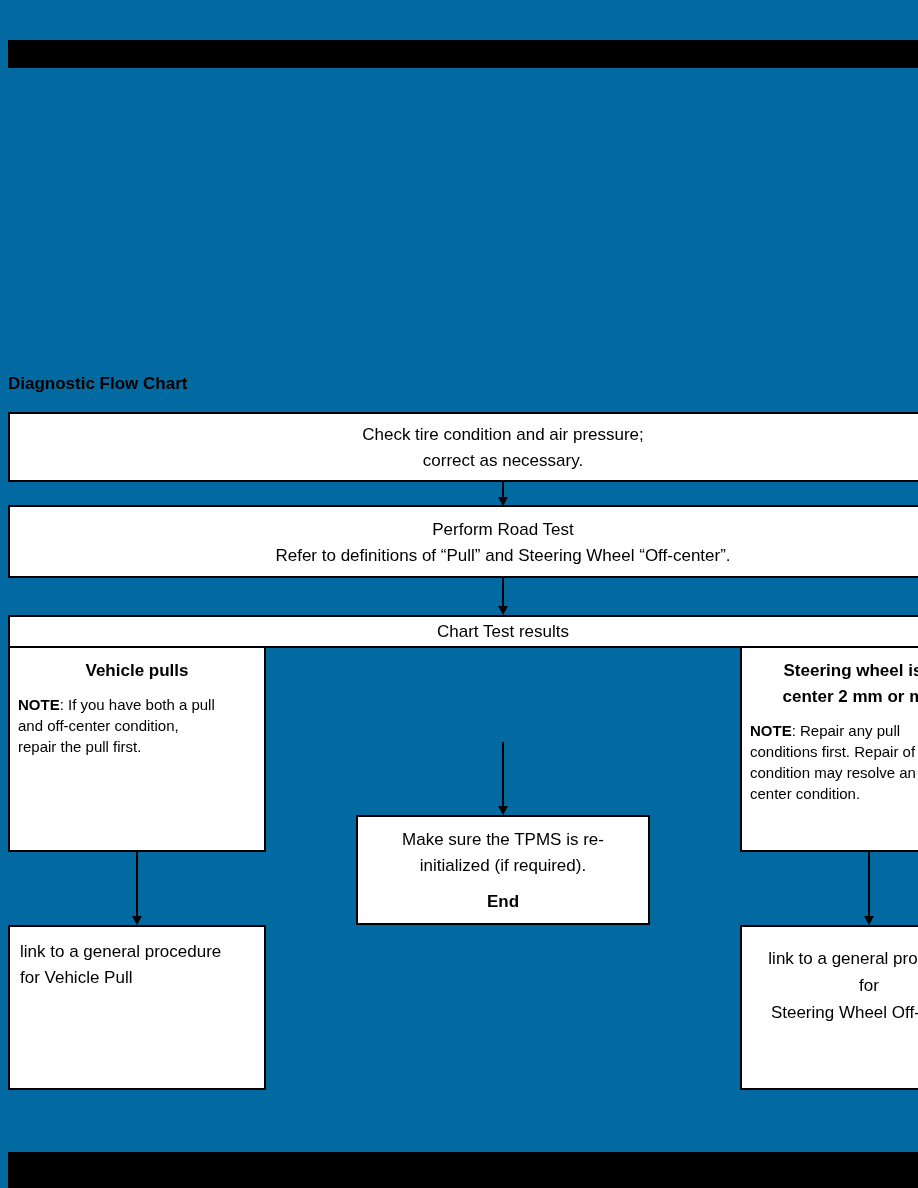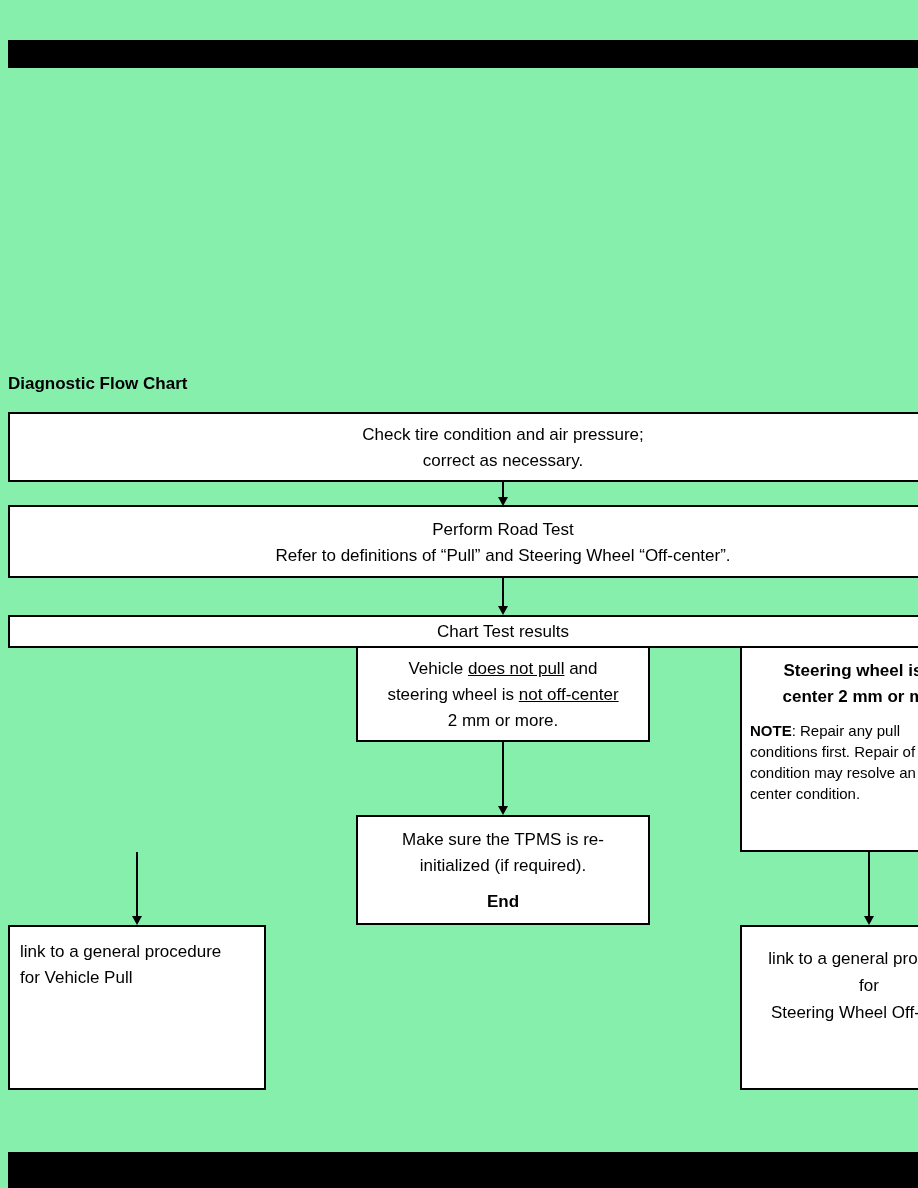--- a/index.html
+++ b/index.html
@@ -1,20 +1,20 @@
 <!DOCTYPE html>
 <html><head>
 <meta charset="utf-8">
 <style>
   html, body { margin: 0; padding: 0; }
   .page {
     position: relative;
     width: 918px;
     height: 1188px;
-    background: #86efac;
+    background: #0369a1;
     overflow: hidden;
     font-family: "Liberation Sans", sans-serif;
     color: #000;
   }
   .bar {
     position: absolute;
     background: #000;
   }
   .bar-top { left: 8px; top: 40px; width: 910px; height: 28px; }
   .bar-bottom { left: 8px; top: 1152px; width: 910px; height: 36px; }
@@ -104,28 +104,29 @@
     <div class="lines pad-top-md">Perform Road Test
 Refer to definitions of “Pull” and Steering Wheel “Off-center”.</div>
   </div>
 
   <div class="arrow" style="left:502px; top:578px; height:28px;"></div>
 
   <div class="fbox center" style="left:8px; top:615px; width:990px; height:33px; line-height:29px;">
     <span>Chart Test results</span>
   </div>
 
-
-  <div class="fbox center" style="left:356px; top:646px; width:294px; height:96px;">
-    <div class="pad-top-sm">
-      <span>Vehicle </span><span class="u">does not pull</span><span> and</span><br>
-      <span>steering wheel is </span><span class="u">not off-center</span><br>
-      <span>2 mm or more.</span>
+  <div class="fbox" style="left:8px; top:646px; width:258px; height:206px;">
+    <div class="box-title">Vehicle pulls</div>
+    <div class="note">
+      <b>NOTE</b><span class="lines">: If you have both a pull
+and off-center condition,
+repair the pull first.</span>
     </div>
   </div>
+
 
   <div class="fbox" style="left:740px; top:646px; width:258px; height:206px;">
     <div class="box-title lines">Steering wheel is off-
 center 2 mm or more.</div>
     <div class="note">
       <b>NOTE</b><span class="lines">: Repair any pull
 conditions first. Repair of the pull
 condition may resolve an off-
 center condition.</span>
     </div>

